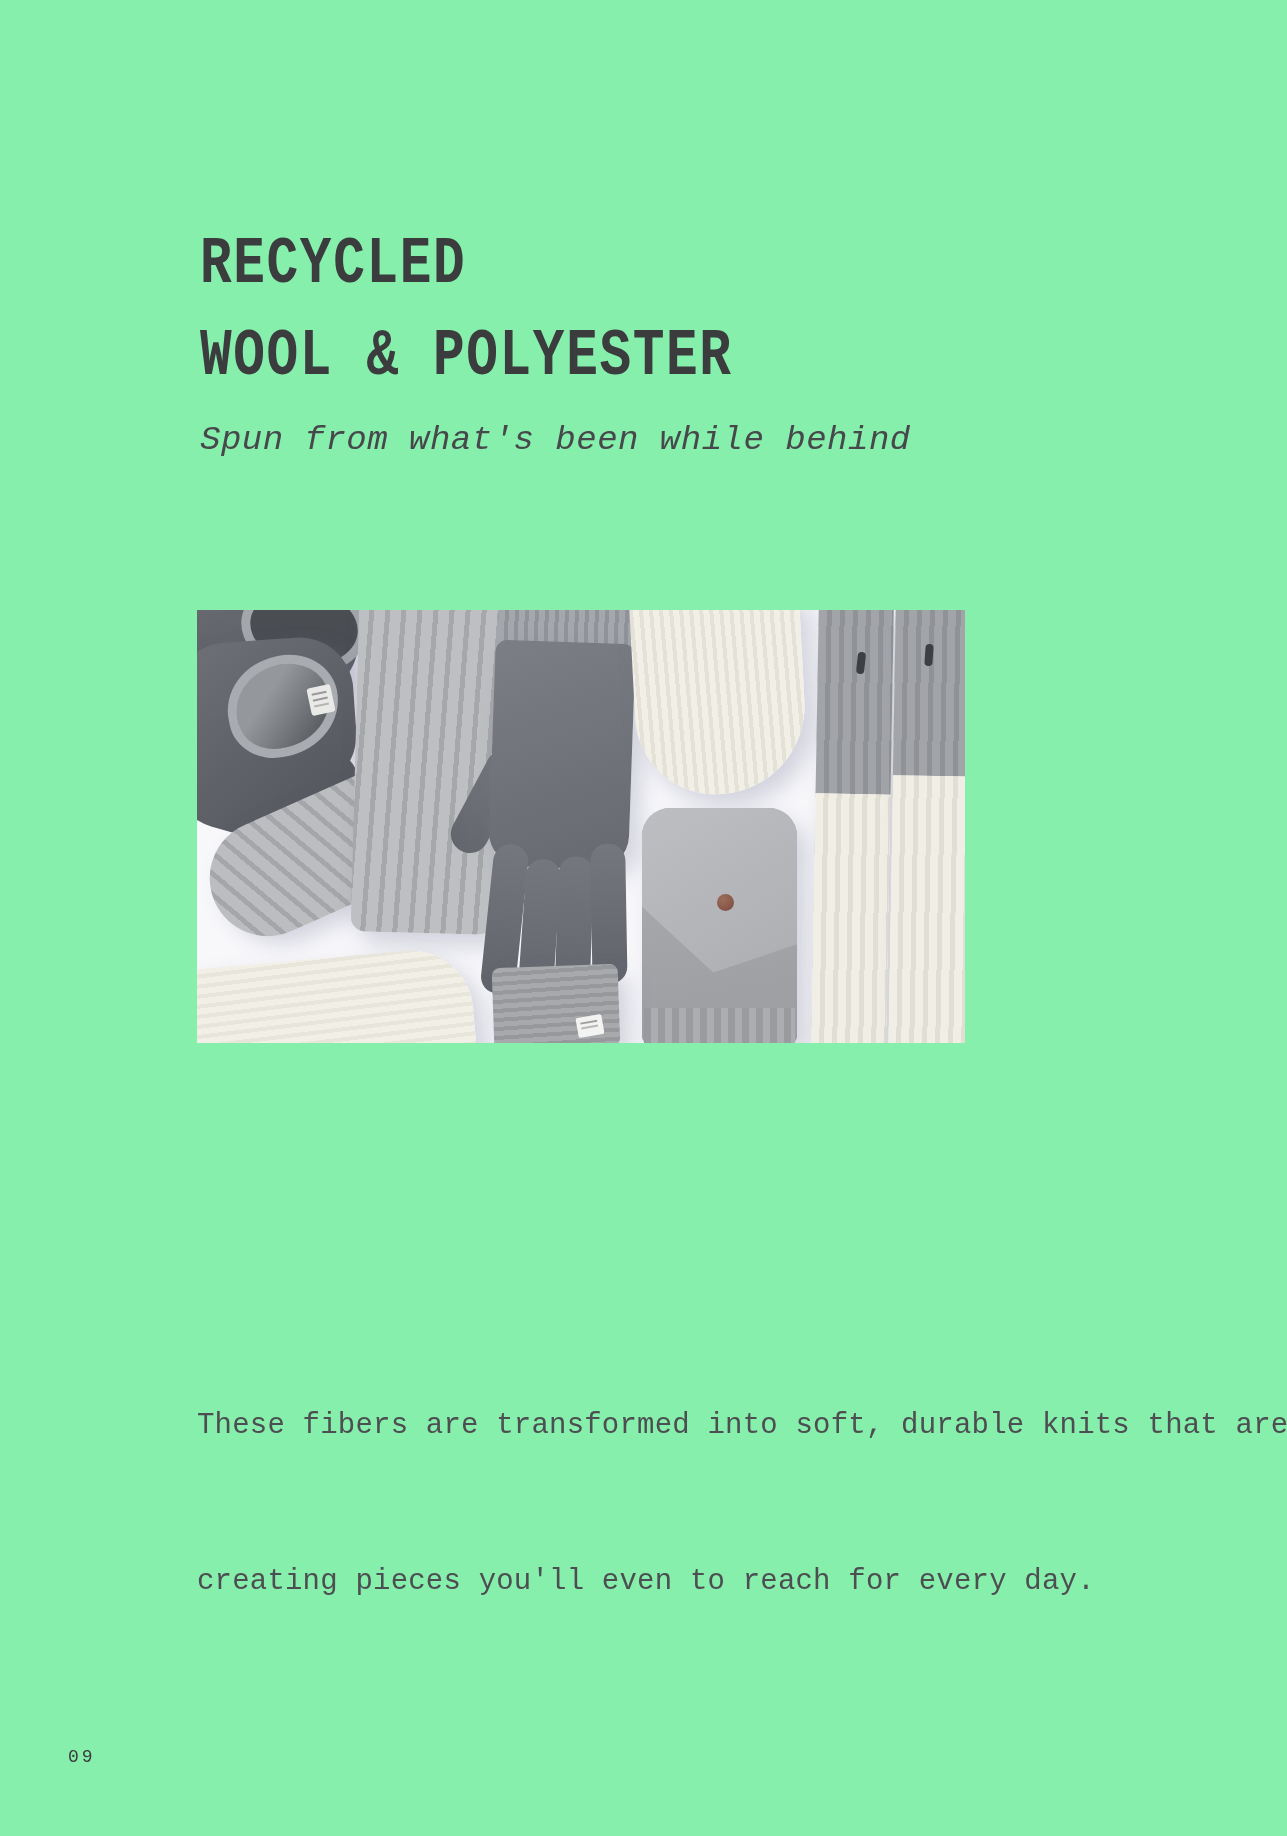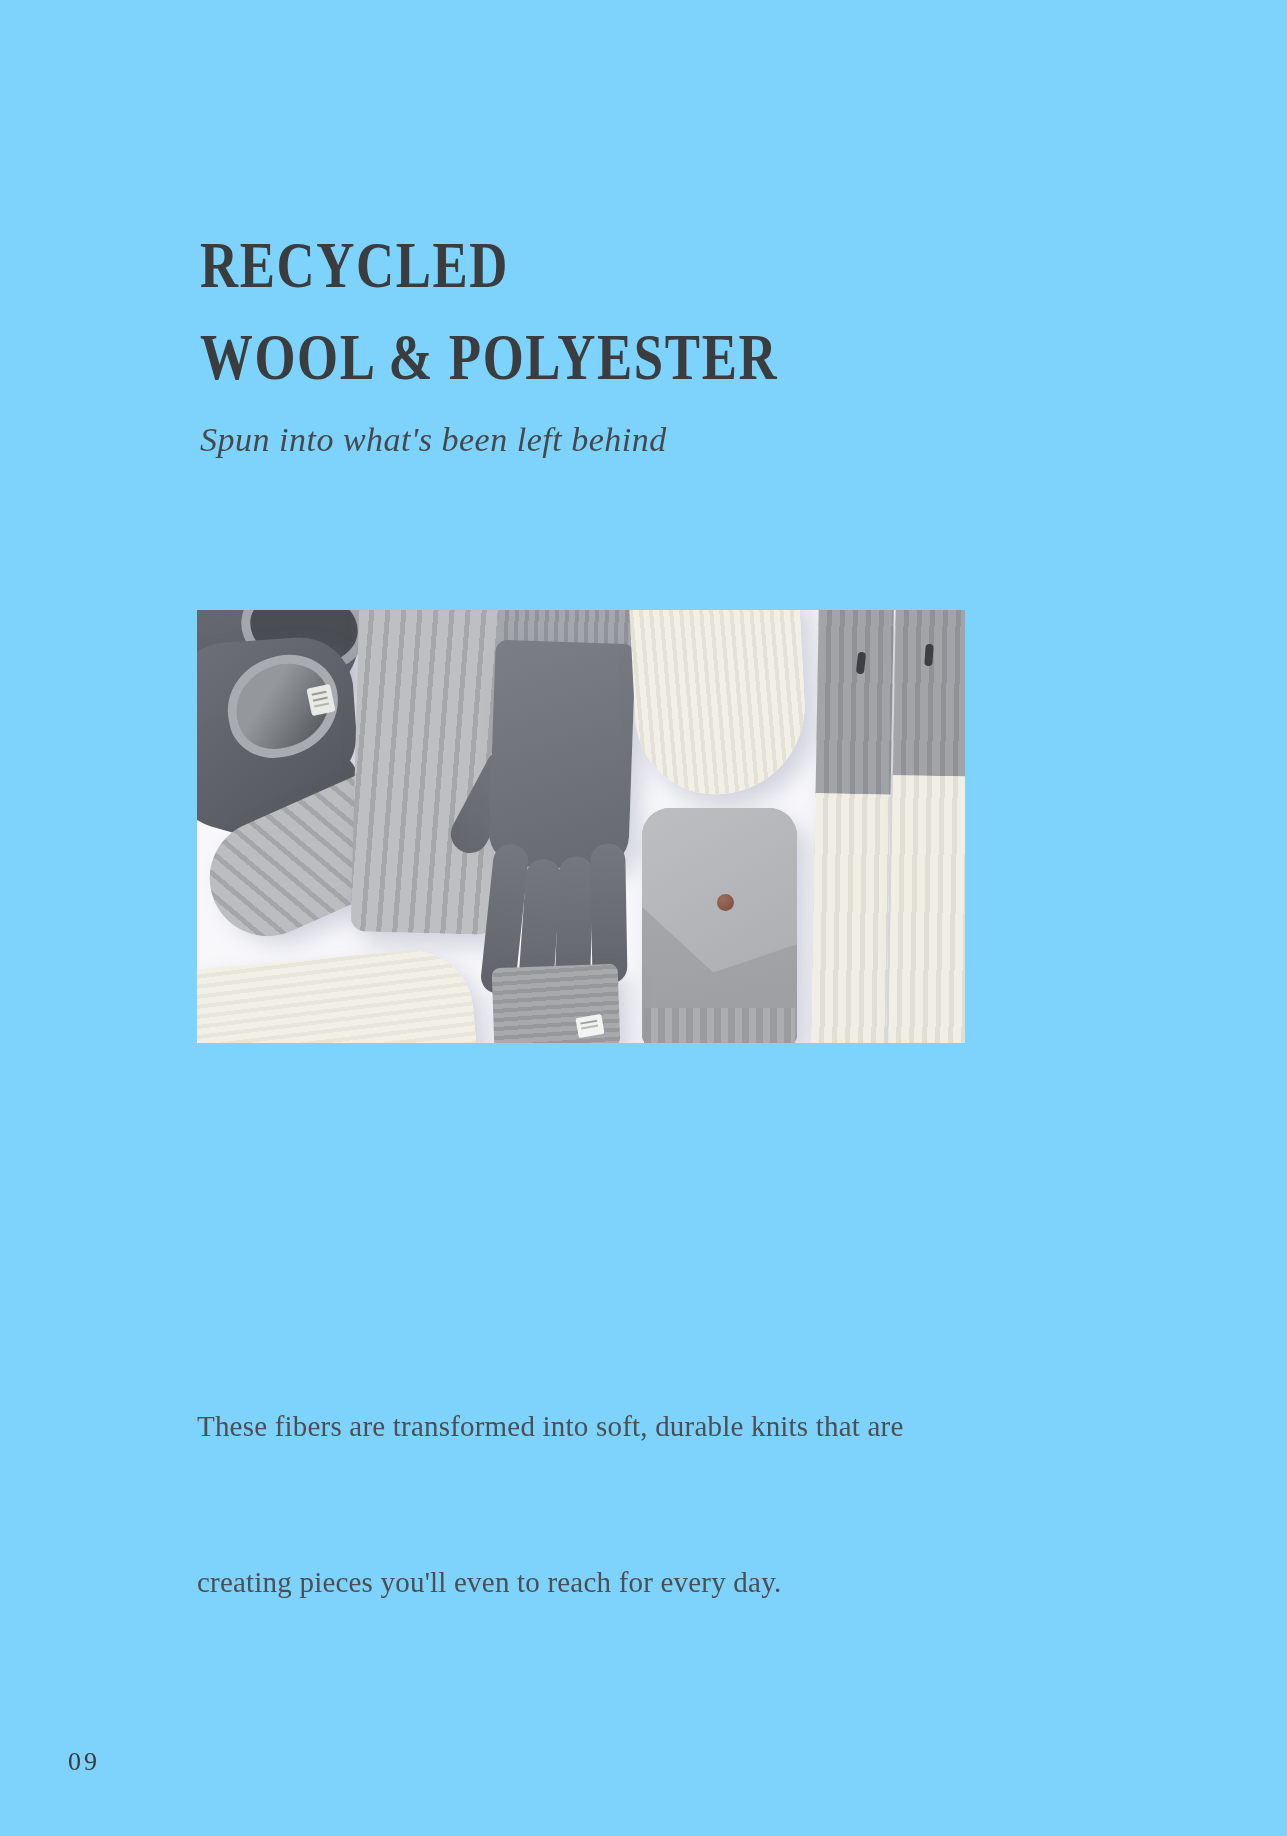--- a/index.html
+++ b/index.html
@@ -1,18 +1,18 @@
 <!DOCTYPE html>
 <html><head>
 <meta charset="utf-8">
 <style>
   html,body{margin:0;padding:0;background:#dadad8;}
   .page{
-    position:relative;width:1287px;height:1836px;background:#7dd3fc;
-    font-family:Liberation Serif, serif;overflow:hidden;
+    position:relative;width:1287px;height:1836px;background:#86efac;
+    font-family:Liberation Mono, monospace;overflow:hidden;
   }
   
   .title{
     position:absolute;left:200px;top:175px;
     font-size:66px;line-height:92px;font-weight:700;
     color:#3b3c3e;letter-spacing:2px;white-space:pre;
     transform:scaleX(0.8);transform-origin:left top;
   }
   .subtitle{
     position:absolute;left:200px;top:421px;
@@ -111,31 +111,31 @@
   
   .body-par{
     position:absolute;left:197px;color:#4d4e51;
     font-size:29px;line-height:52px;letter-spacing:0.2px;white-space:pre;
   }
   .par-1{top:1195px;}
   .par-2{top:1400px;}
   
   .page-number{
     position:absolute;left:68px;top:1747px;
-    font-size:26px;letter-spacing:3px;color:#3a3b3d;text-align:right;
+    font-size:18px;letter-spacing:3px;color:#3a3b3d;text-align:right;
   }
 </style>
 </head>
 <body>
 
 <div class="page">
 
   <h1 class="title"><span>RECYCLED</span><br><span>WOOL &amp; POLYESTER</span></h1>
 
-  <div class="subtitle">Spun into what's been left behind</div>
+  <div class="subtitle">Spun from what's been while behind</div>
 
   <div class="photo" title="Flat-lay photo of grey and ivory recycled-wool knitwear — slippers, ribbed socks, a charcoal glove, mittens and a flap mitten with a wooden button — on a white background">
 
     <div class="ph slipper-a shadow"></div>
     <div class="ph slipper-a-open"></div>
     <div class="ph slipper-b shadow"></div>
     <div class="ph slipper-b-heel"></div>
     <div class="ph slipper-b-open"></div>
     <div class="ph slipper-tag"></div>
 

